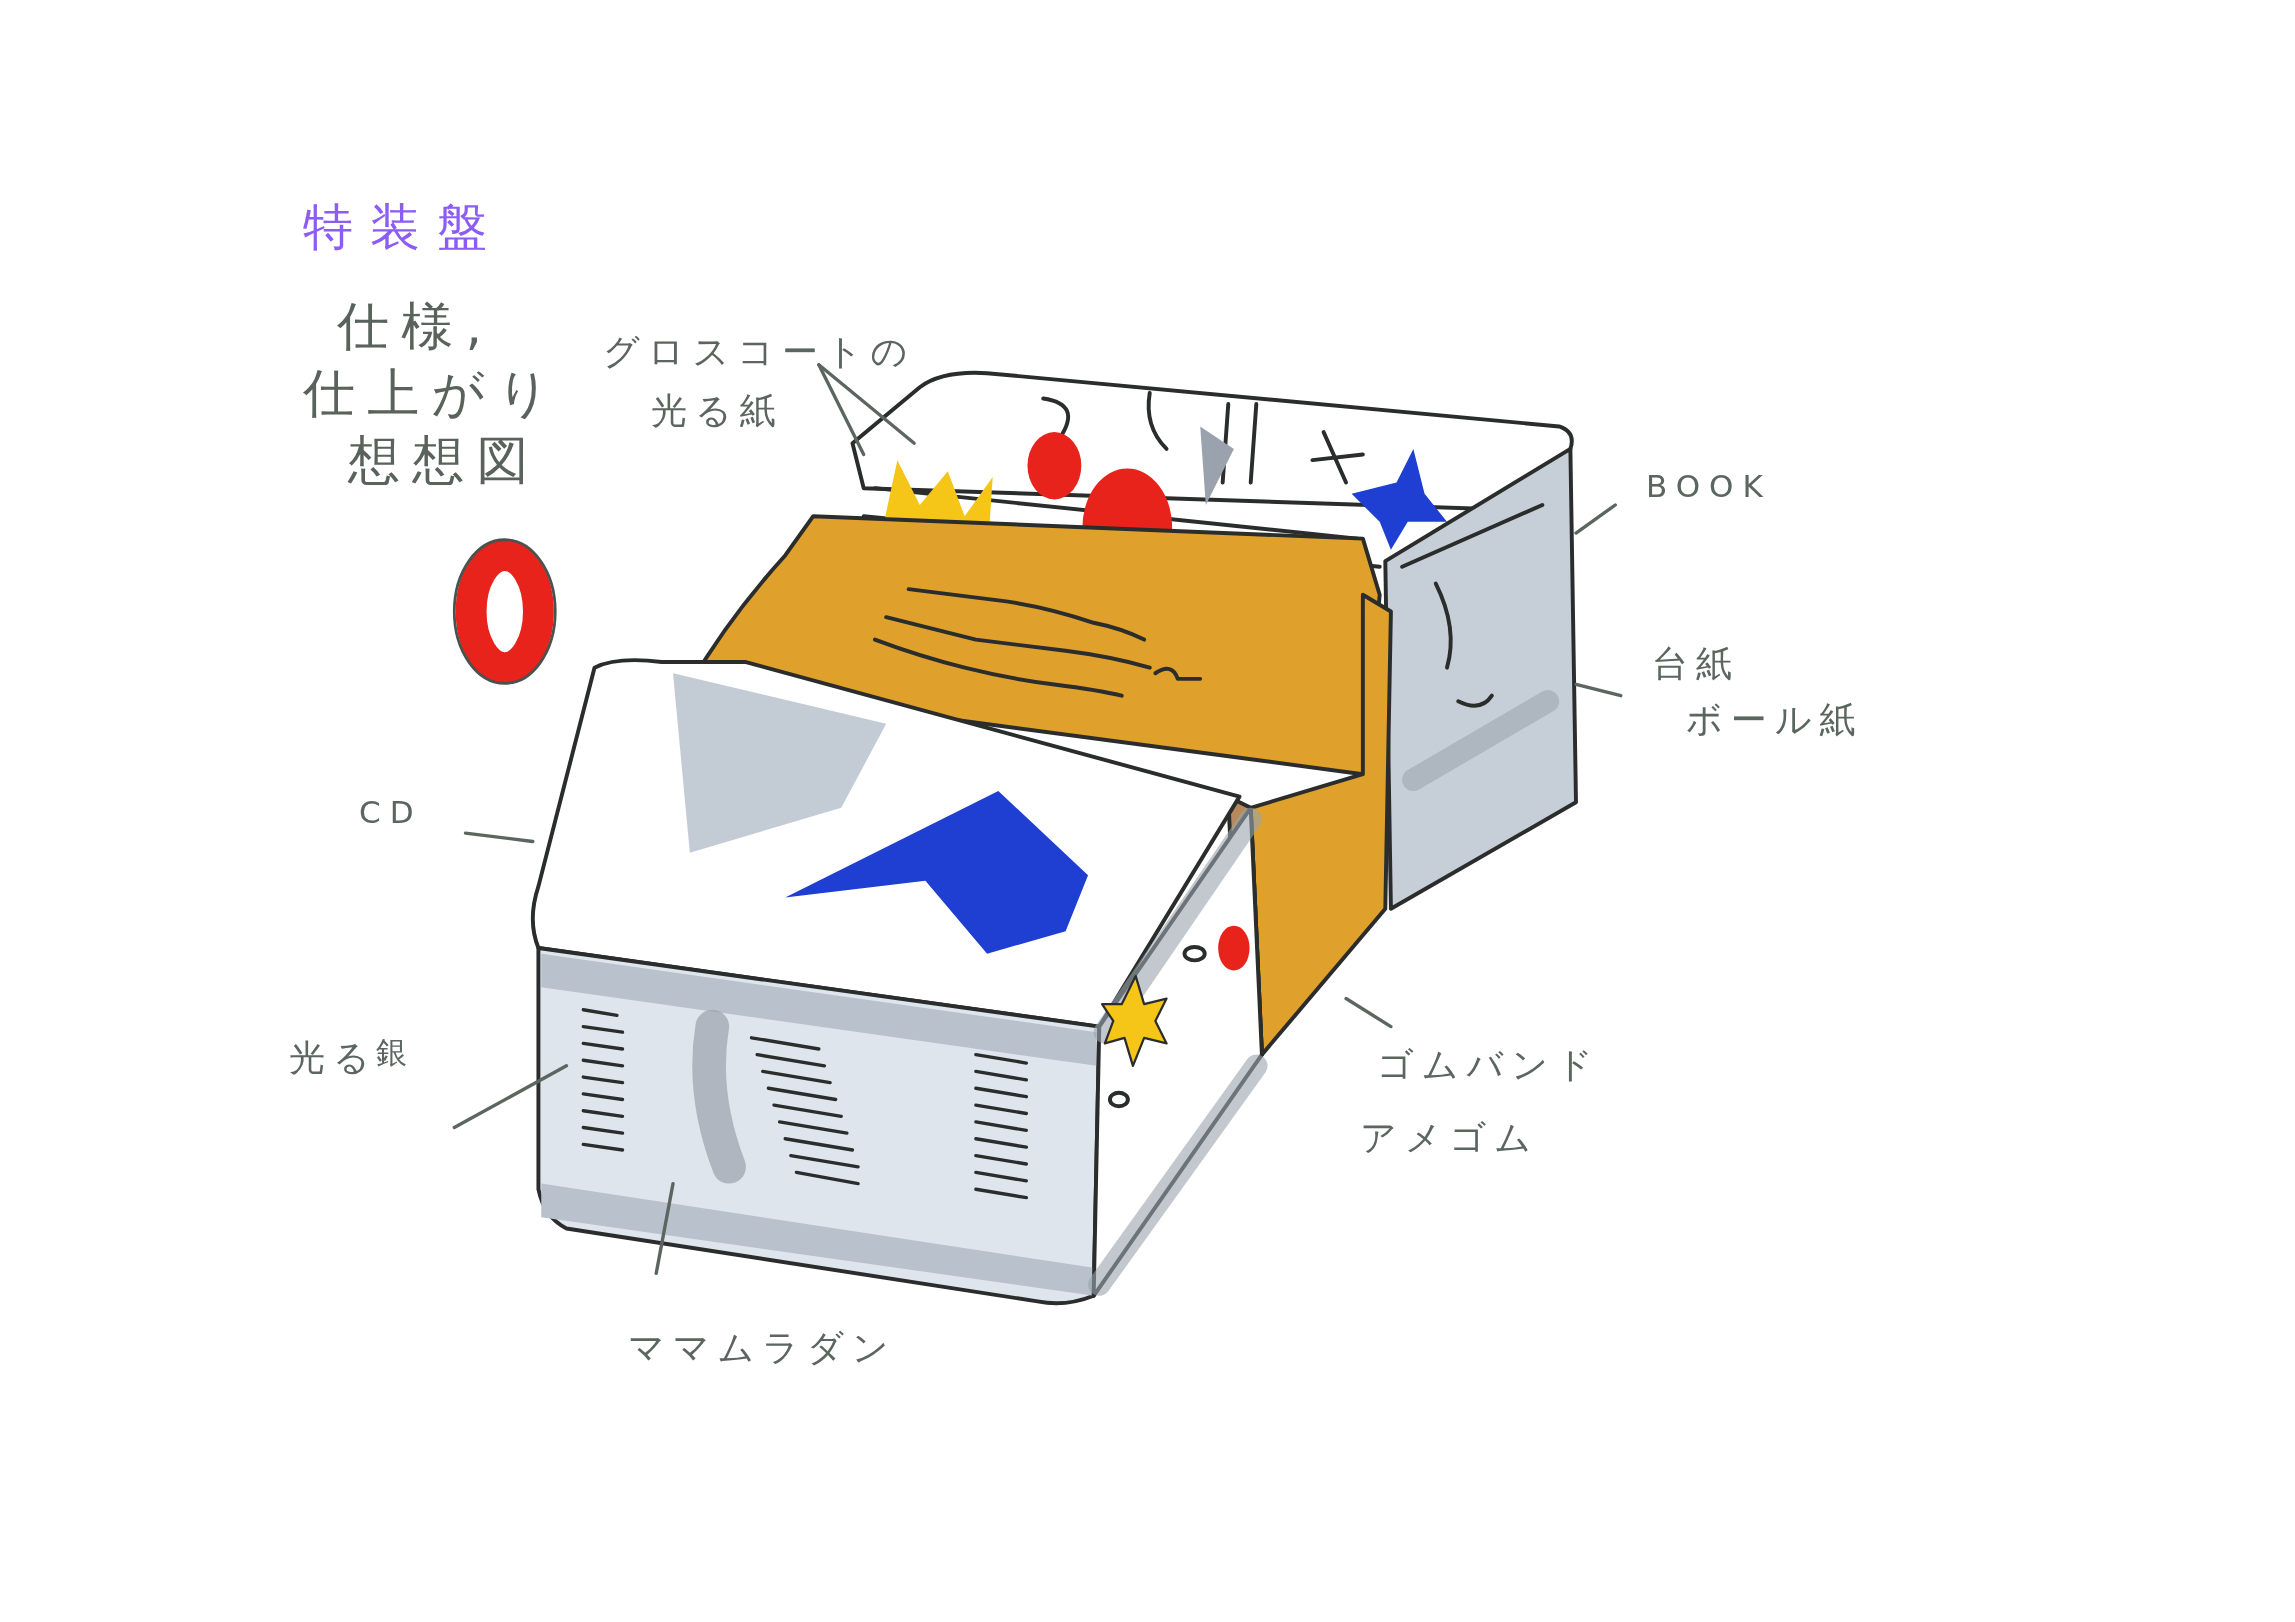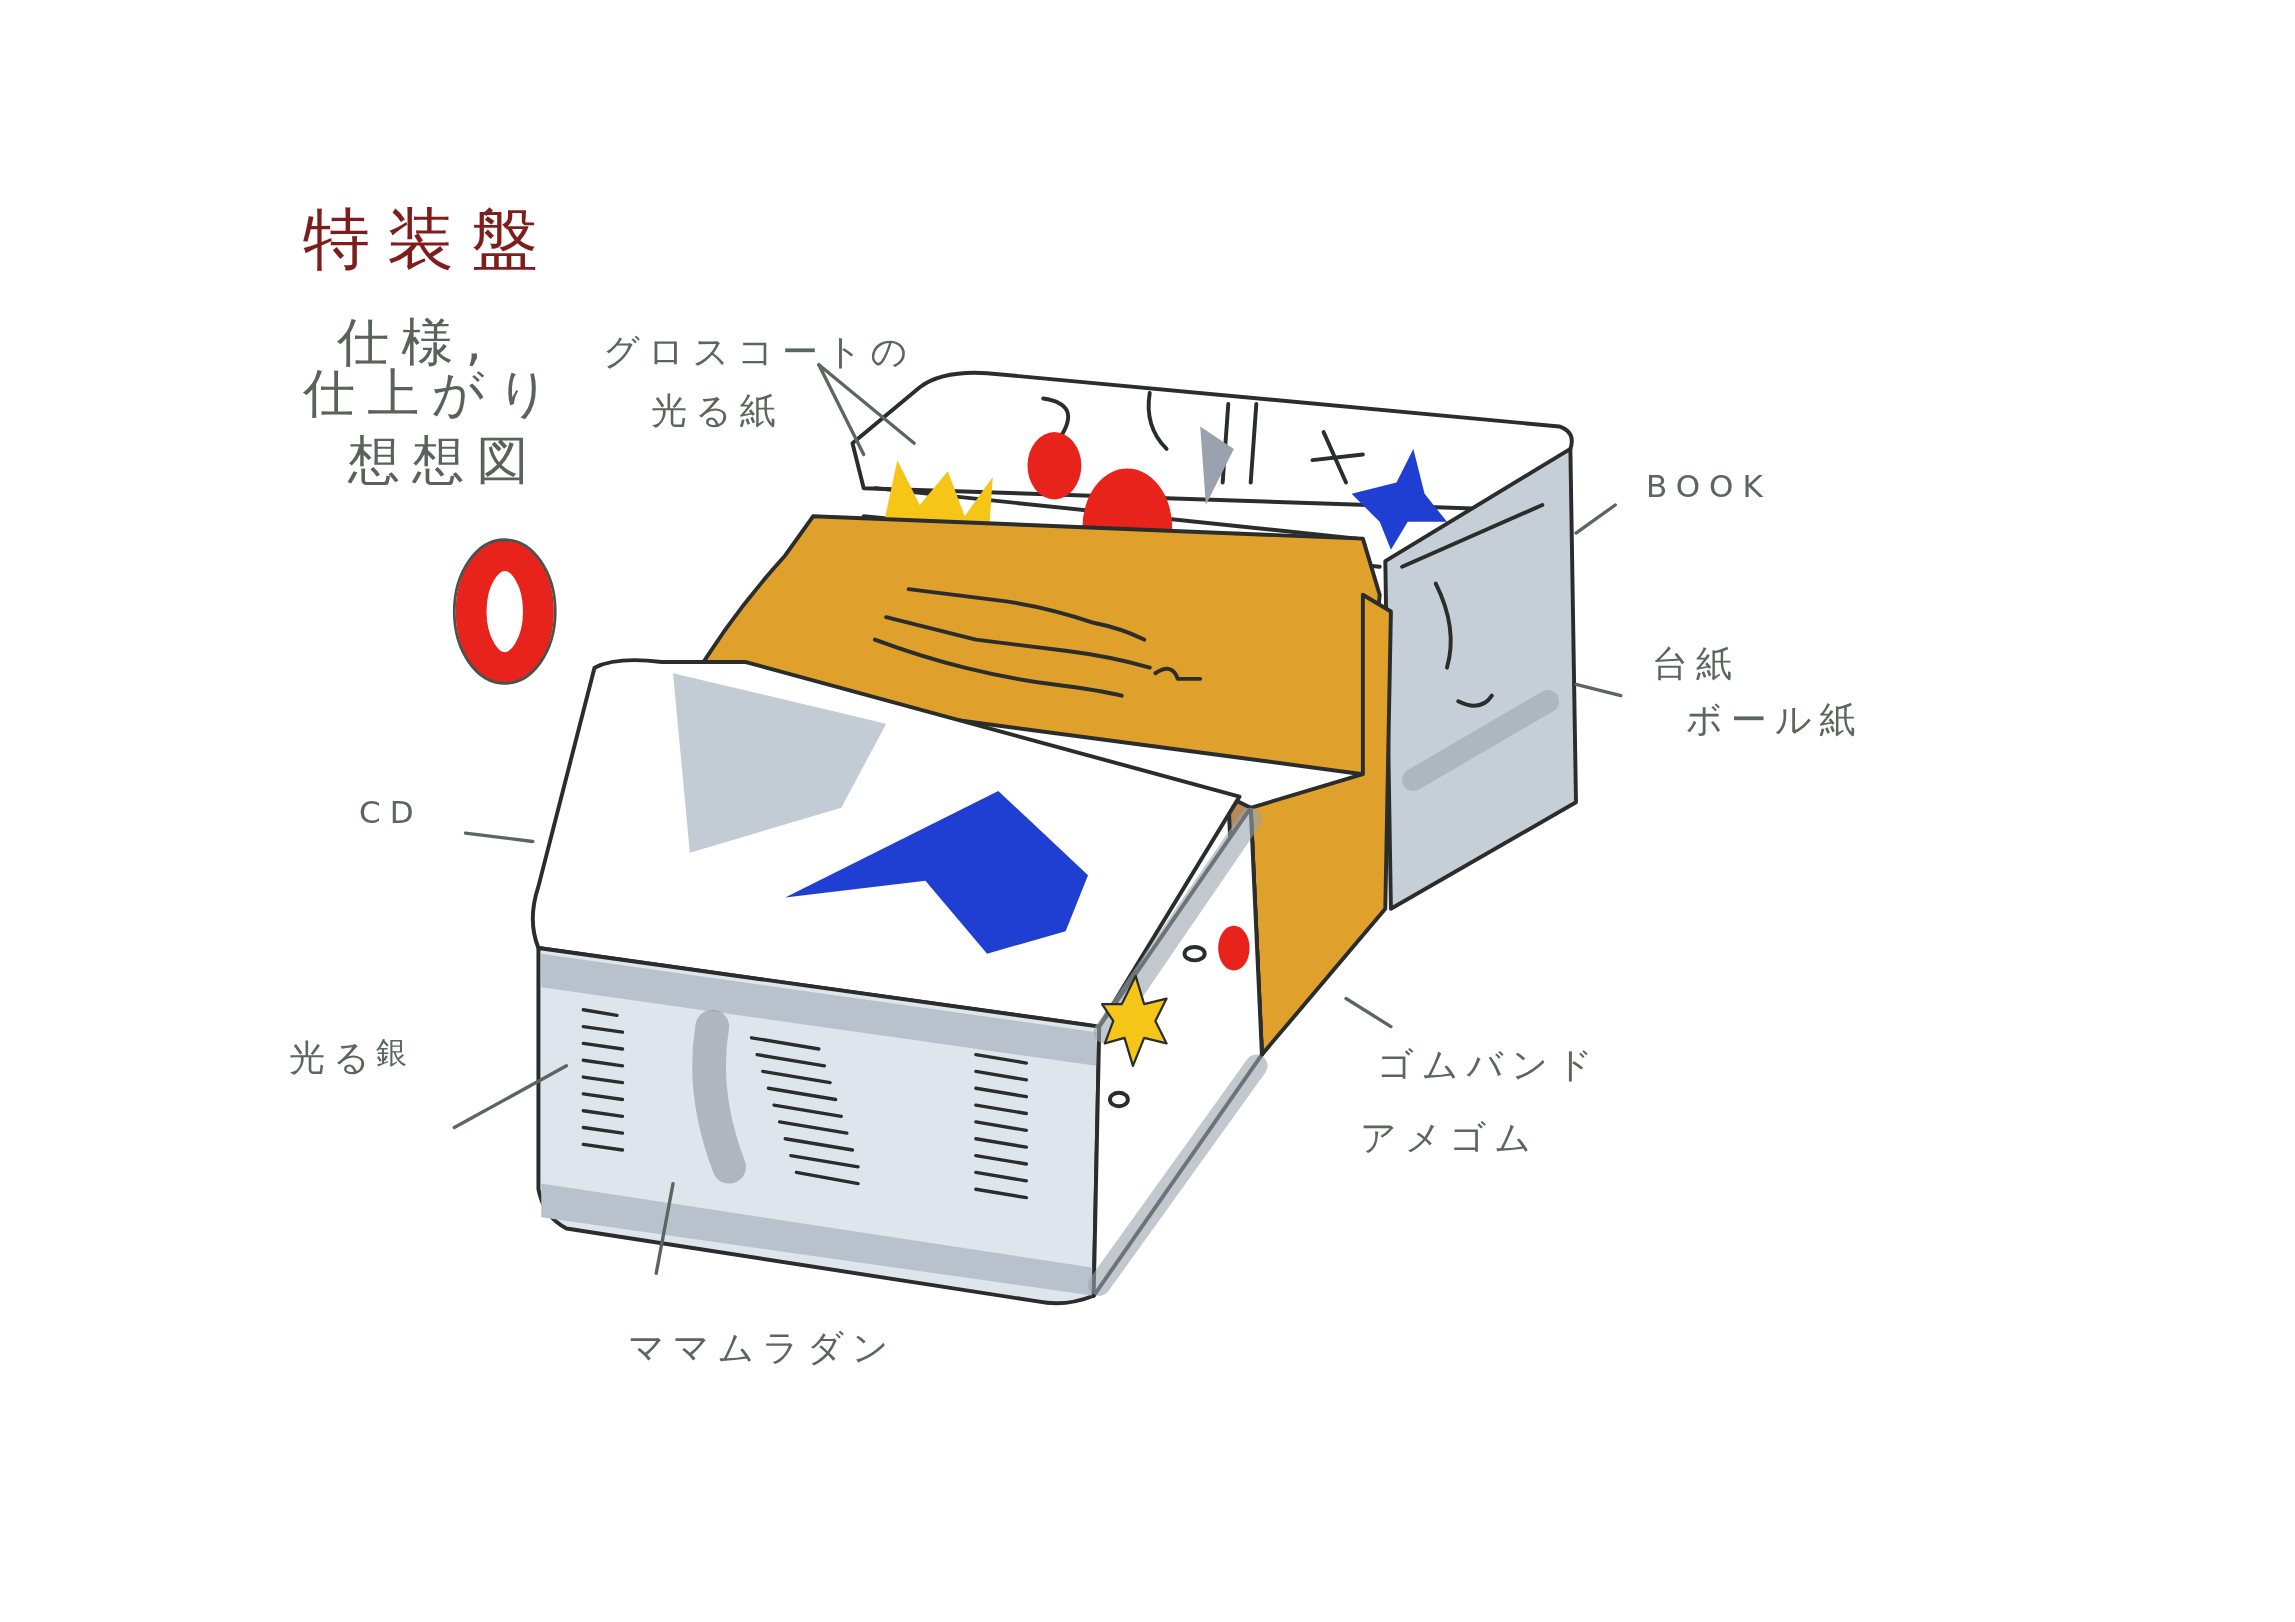--- a/index.html
+++ b/index.html
@@ -1,19 +1,19 @@
 <!DOCTYPE html>
 <html style="font-size:9px"><head>
 <meta charset="utf-8">
 <style>
   html, body { margin:0; padding:0; background:#ffffff; }
   body { width:2295px; height:1623px; position:relative; overflow:hidden; font-family:"DejaVu Sans", sans-serif; }
   .stage { position:absolute; left:0; top:0; width:2295px; height:1623px; }
   .label { position:absolute; color:#5c6660; font-family:"DejaVu Sans", sans-serif; white-space:nowrap; letter-spacing:4.5px; }
-  .title { font-size:67px; letter-spacing:17px; color:#7f1d1d; }
+  .title { font-size:50px; letter-spacing:17px; color:#8b5cf6; }
   .sub { font-size:52px; color:#59625c; letter-spacing:12.3px; }
   .note { font-size:36px; letter-spacing:7.9px; }
   .note-lg { font-size:31px; letter-spacing:9px; }
   svg { position:absolute; left:0; top:0; }
 </style>
 </head>
 <body>
 
 <div class="stage">
 
@@ -130,21 +130,21 @@
       </g>
     </g>
 
     <g>
       <ellipse cx="900" cy="1090" rx="60" ry="100" fill="none" stroke="#e8231c" stroke-width="55"></ellipse>
       <ellipse cx="900" cy="1090" rx="90" ry="128" fill="none" stroke="#4a524d" stroke-width="5"></ellipse>
     </g>
   </svg>
 
   <div class="label title" style="left:303px; top:194px;">特装盤</div>
-  <div class="label sub" style="left:337px; top:292px;margin-top:16px;">仕様,</div>
+  <div class="label sub" style="left:337px; top:292px;">仕様,</div>
   <div class="label sub" style="left:303px; top:359px;">仕上がり</div>
   <div class="label sub" style="left:348px; top:426px;font-family:Liberation Mono, monospace;">想想図</div>
 
   <div class="label note" style="left:603px; top:328px;">グロスコートの</div>
   <div class="label note" style="left:651px; top:387px;">光る紙</div>
 
   <div class="label note-lg" style="left:1646px; top:468px;">BOOK</div>
   <div class="label note" style="left:1652px; top:640px;">台紙</div>
   <div class="label note" style="left:1646px; top:696px;margin-left:40px;">ボール紙</div>
 

